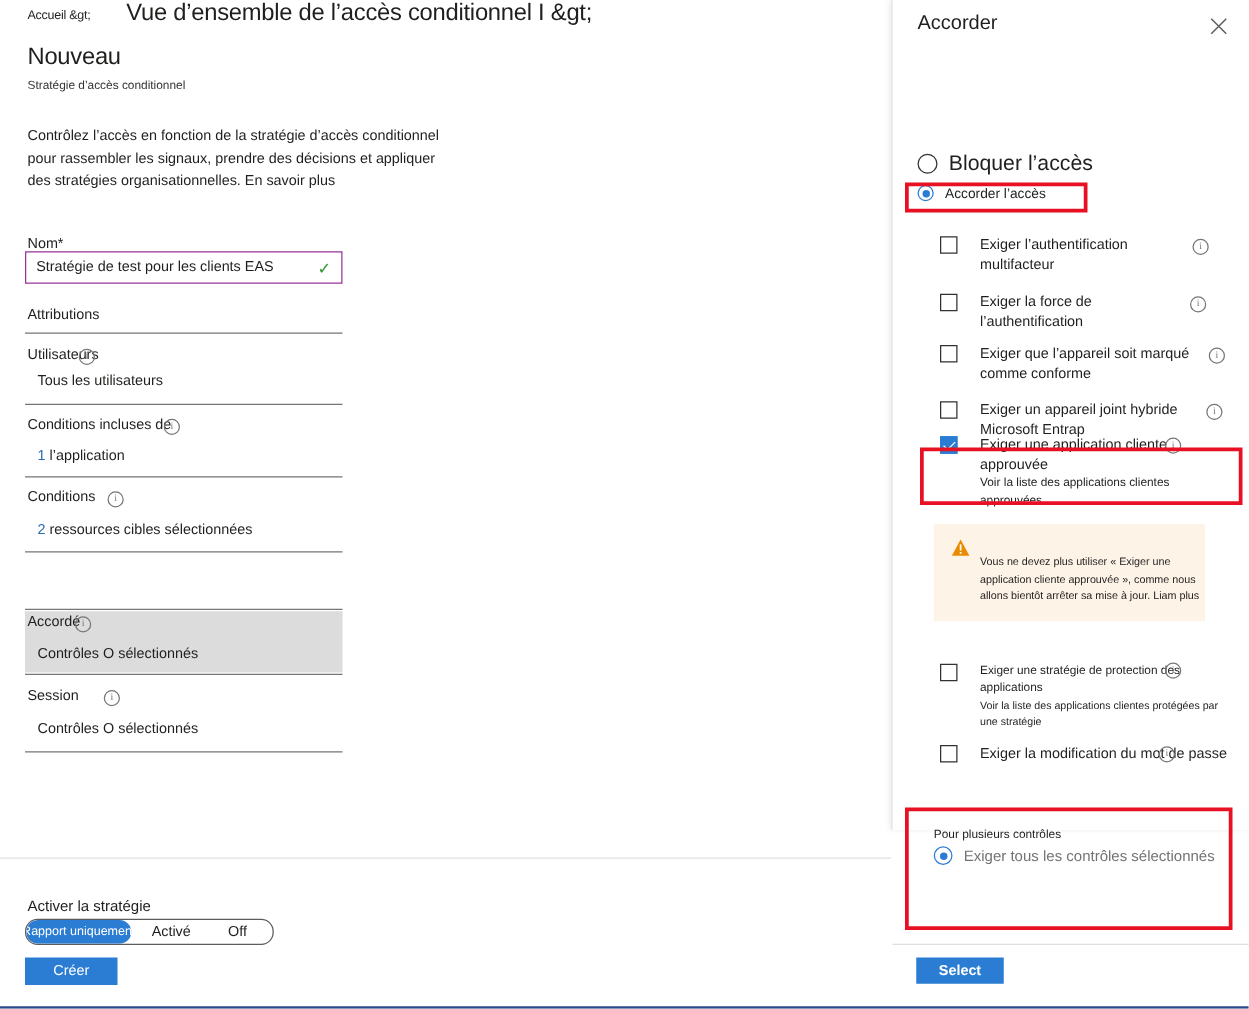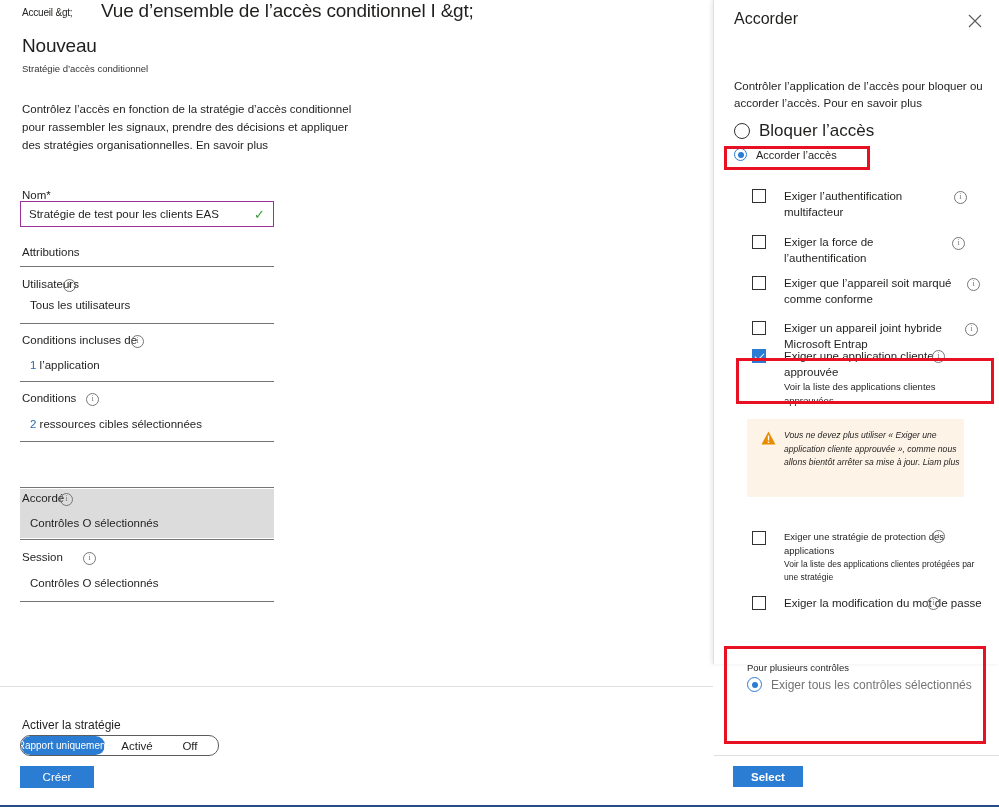--- a/index.html
+++ b/index.html
@@ -101,21 +101,21 @@
   .cbrow{position:absolute;display:flex;align-items:flex-start;gap:0;}
   .cbrow .cb{margin-top:1px;}
   .cbrow .txt{font-size:11.5px;line-height:16px;color:#201f1e;margin-left:18px;}
   .cbrow .sub{font-size:9.5px;line-height:14px;color:#201f1e;margin-left:18px;display:block;}
   .cbrow .tiny{font-size:8.5px;line-height:13px;color:#201f1e;margin-left:18px;display:block;}
 
   .warn{
     position:absolute;left:33px;top:419px;width:217px;height:78px;background:#fdf3e7;
   }
   .warn .ico{position:absolute;left:14px;top:12px;width:15px;height:14px;}
-  .warn .body{position:absolute;left:37px;top:10px;width:178px;font-size:8.6px;line-height:13.5px;color:#201f1e;font-style:italic;}
+  .warn .body{position:absolute;left:37px;top:24px;width:178px;font-size:8.6px;line-height:13.5px;color:#201f1e;}
 
   .multi{position:absolute;left:33px;top:662px;}
   .multi .head{font-size:9.5px;color:#201f1e;margin-bottom:4px;}
   .multi .mrow{display:flex;align-items:center;gap:9px;margin-top:3px;}
   .multi .mrow .lab{font-size:12px;color:#737373;white-space:nowrap;}
   .multi .mrow .radio{width:15px;height:15px;}
 
   .panel-divider{position:absolute;left:714px;top:755px;width:285px;height:1px;background:#e1dfdd;}
   .select-btn{
     position:absolute;left:733px;top:766px;width:70px;height:21px;background:#2b7cd3;color:#fff;
@@ -196,21 +196,20 @@
 
   <div class="panel">
 
     <div class="panel-title">Accorder</div>
     <div class="panel-close">
       <svg width="18" height="18" viewBox="0 0 18 18">
           <path d="M3 3 L15 15 M15 3 L3 15" stroke="#605e5c" stroke-width="1.2" fill="none"></path>
         </svg>
     </div>
 
-    <div class="panel-desc">Contrôler l’application de l’accès pour bloquer ou accorder l’accès. Pour en savoir plus</div>
 
     <div class="opt-block">
       <div class="opt1">
         <span class="radio"></span>
         <span class="lab">Bloquer l’accès</span>
       </div>
       <div class="opt2">
         <span class="radio sel"></span>
         <span class="lab">Accorder l’accès</span>
       </div>

